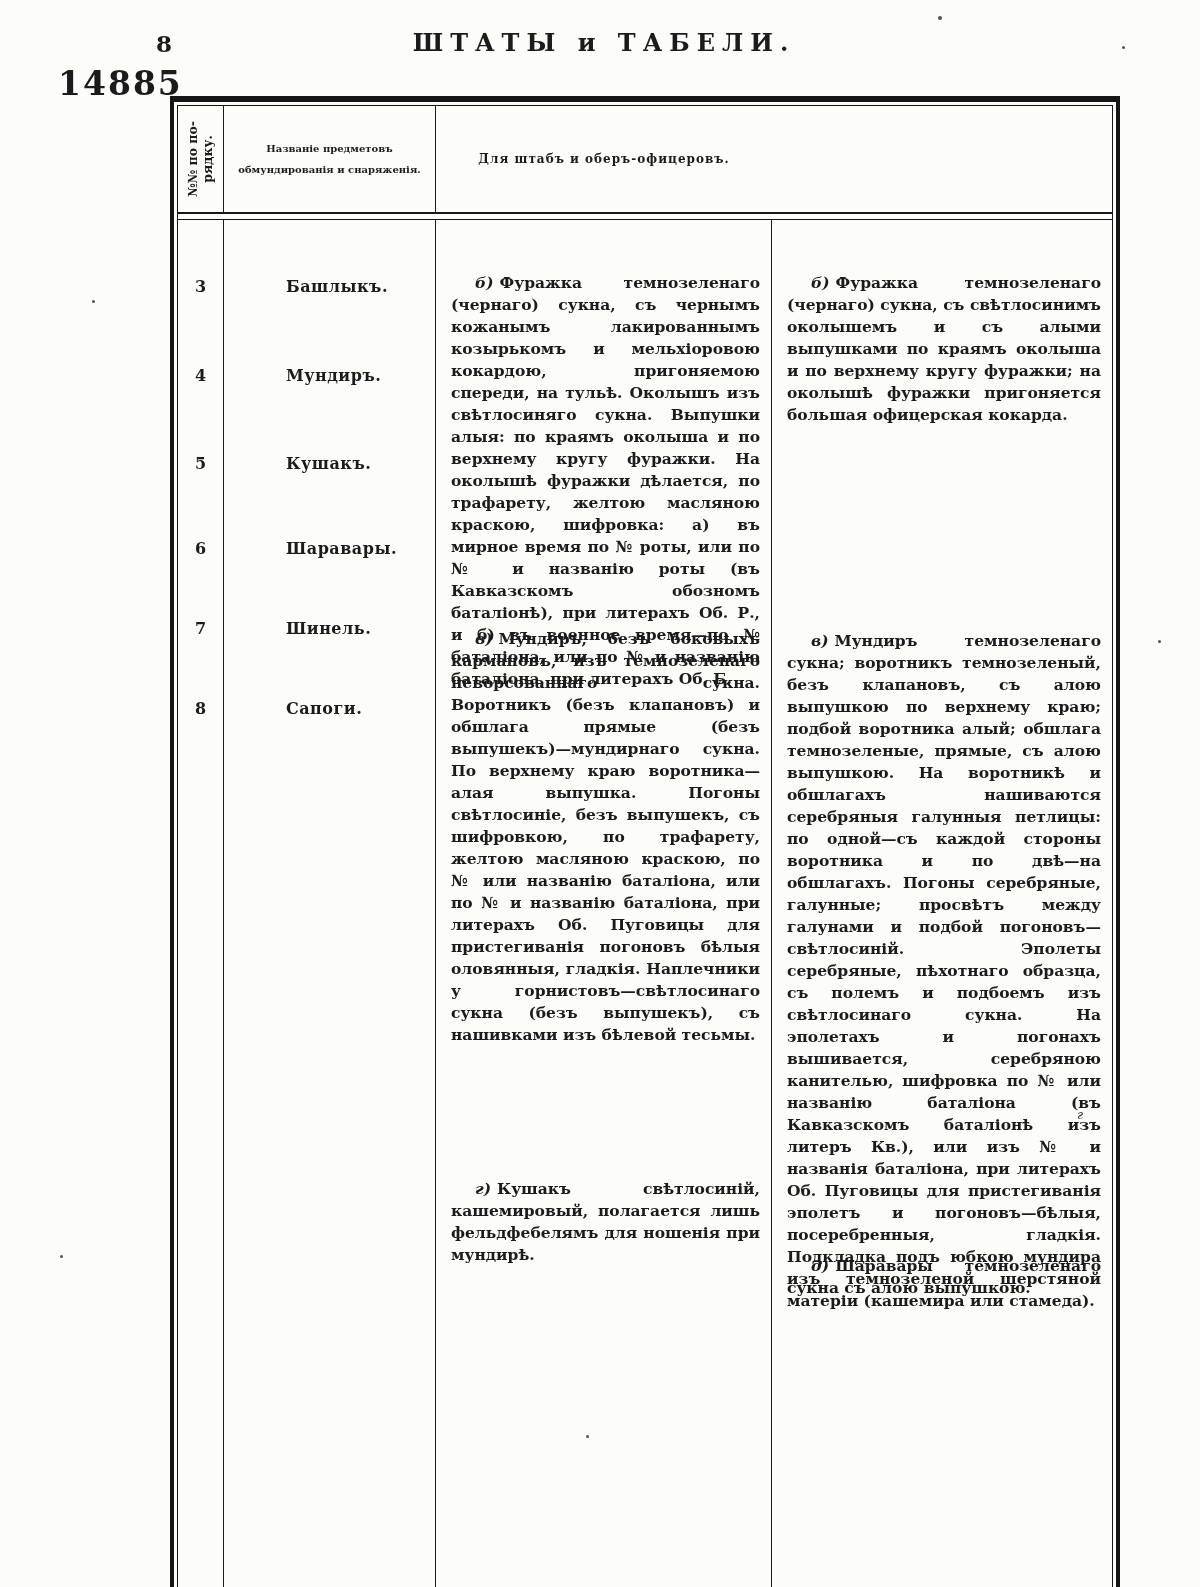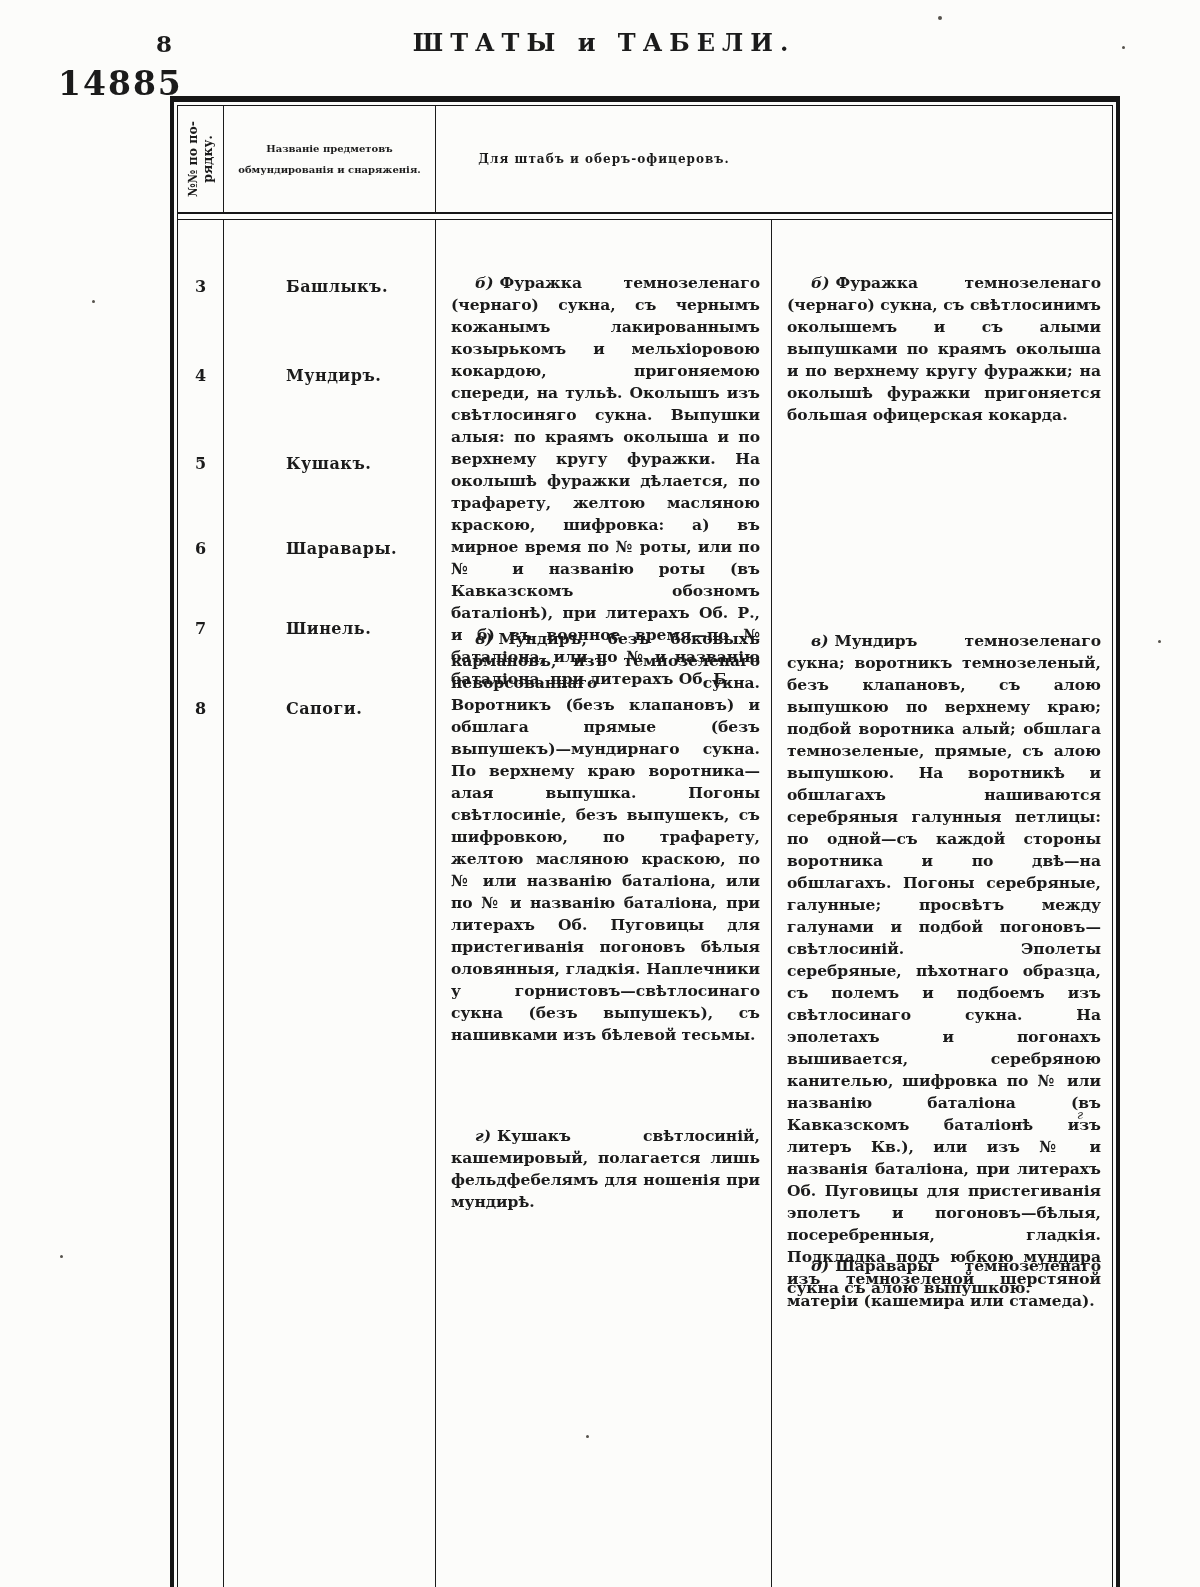--- a/index.html
+++ b/index.html
@@ -110,21 +110,21 @@
     font-weight:bold;
     text-indent:24px;
   }
   .para .marker { font-style:italic; margin-right:6px; font-weight:bold; }
 
   
   .i0 { top:57px; }  .i1 { top:146px; } .i2 { top:234px; }
   .i3 { top:319px; } .i4 { top:399px; } .i5 { top:479px; }
 
   
-  .l0 { top:52px; }  .l1 { top:408px; } .l2 { top:905px; } .l3 { top:1035px; }
+  .l0 { top:52px; }  .l1 { top:408px; } .l2 { top:958px; } .l3 { top:1035px; }
   .r0 { top:52px; }  .r1 { top:410px; } .r2 { top:910px; } .r3 { top:1035px; }
 
   .stray-mark {
     position:absolute; left:305px; top:888px;
     font-size:12px; font-style:italic; color:#333;
   }
 
   
   .speck { position:absolute; background:#55524c; border-radius:50%; }
 </style>

